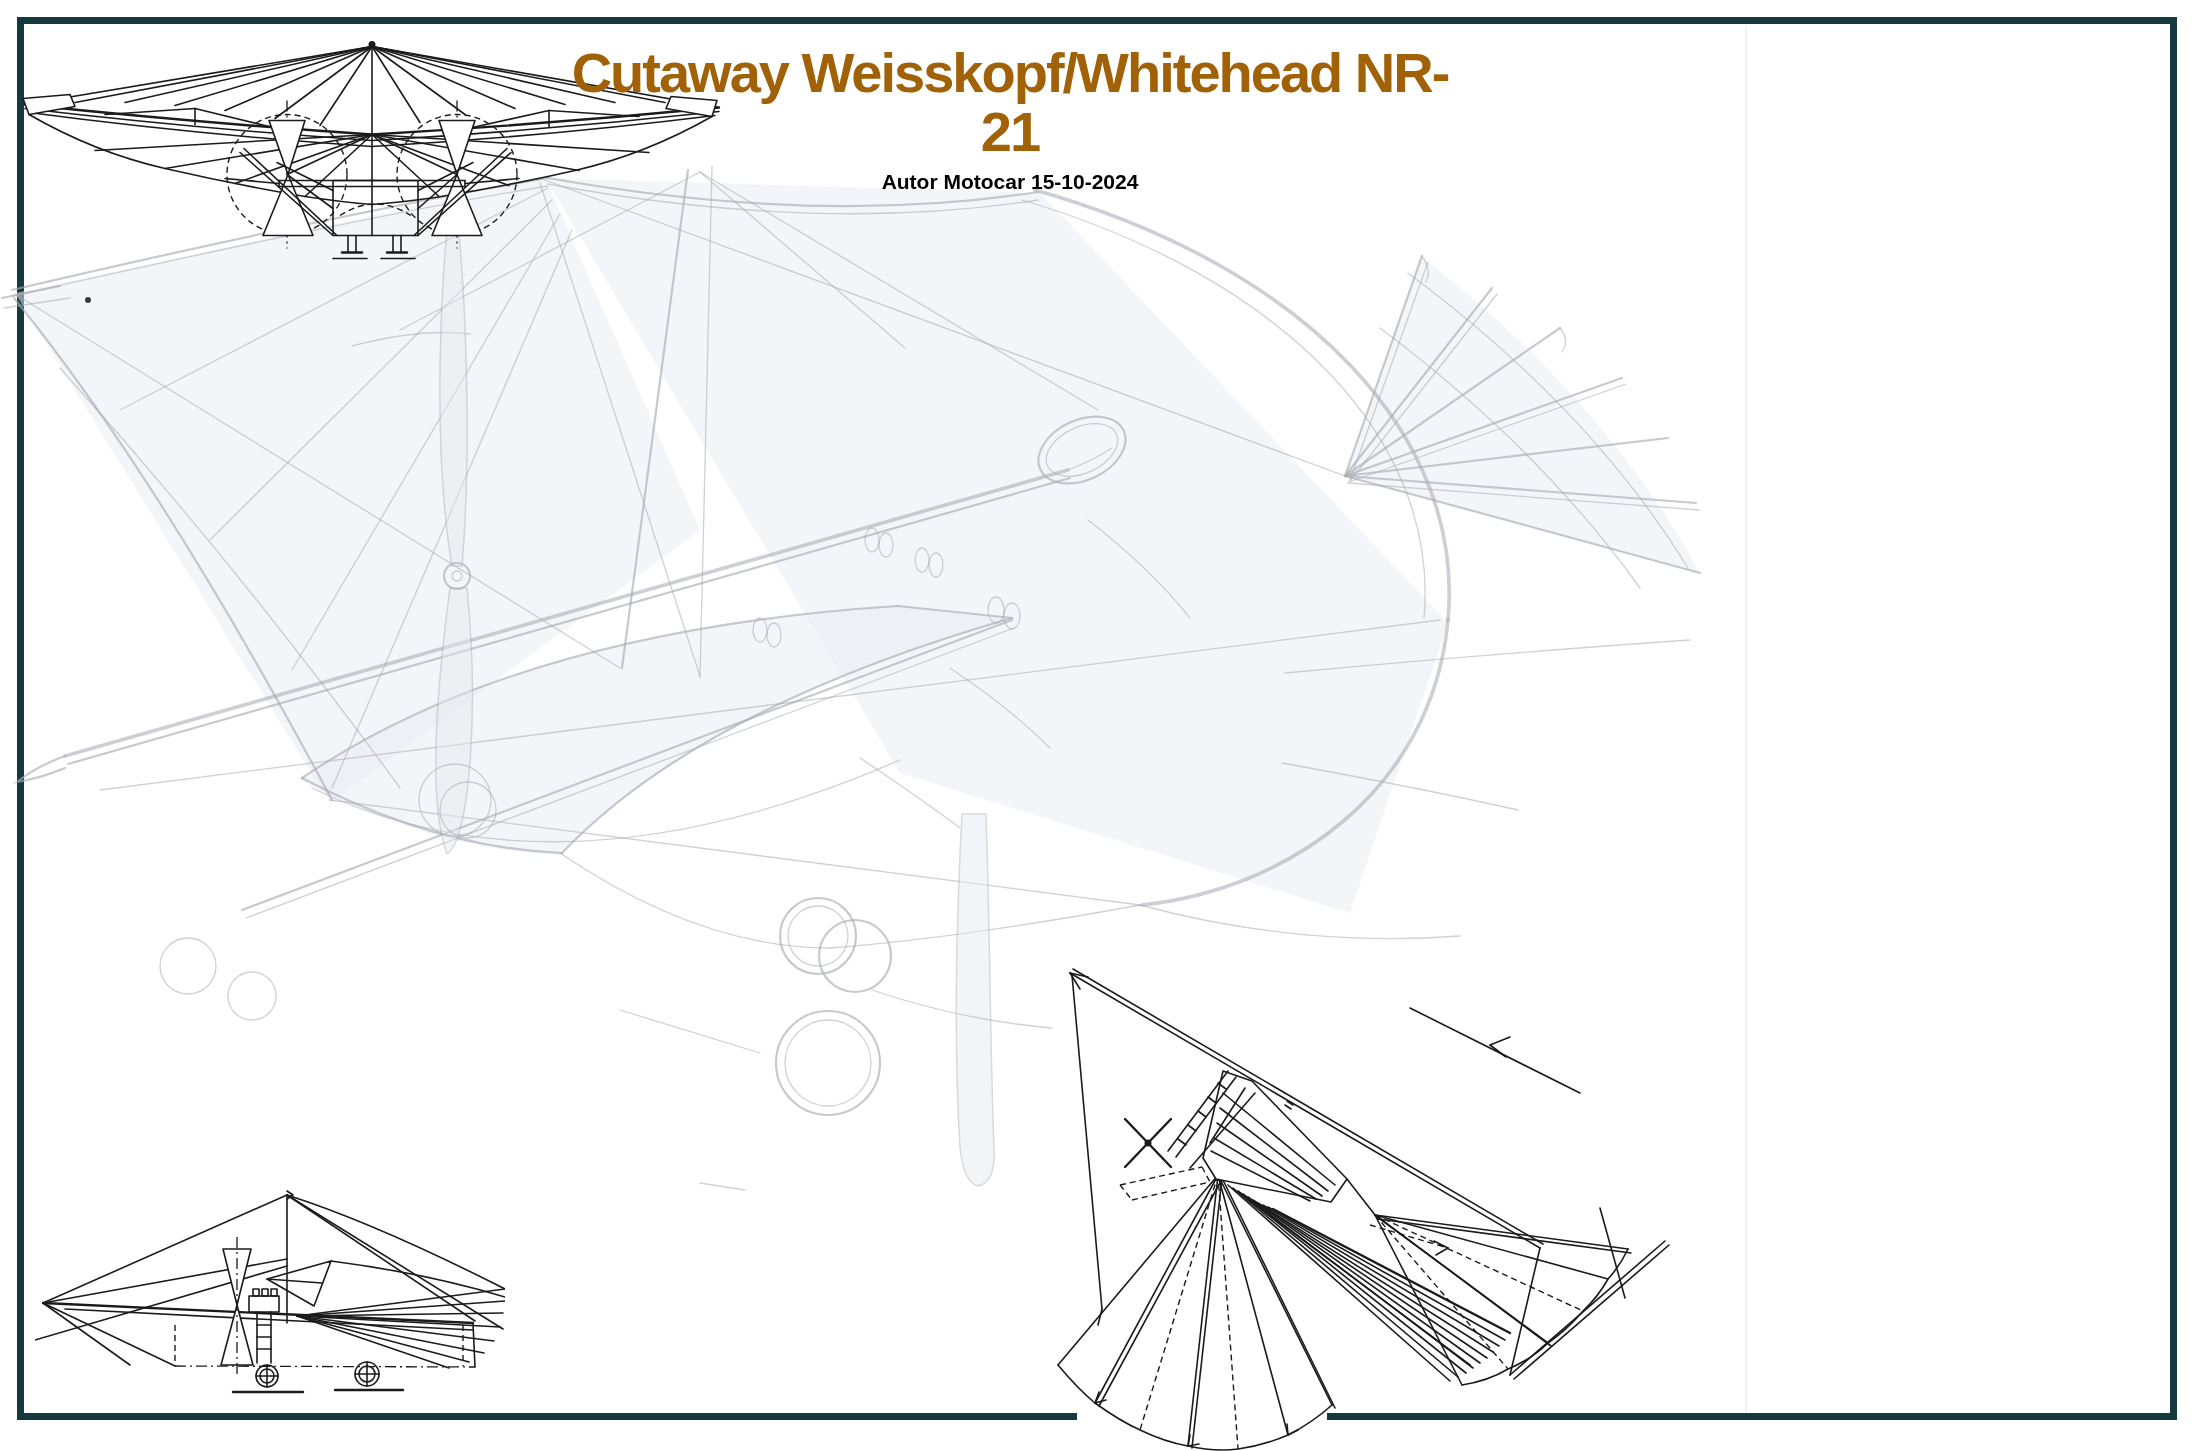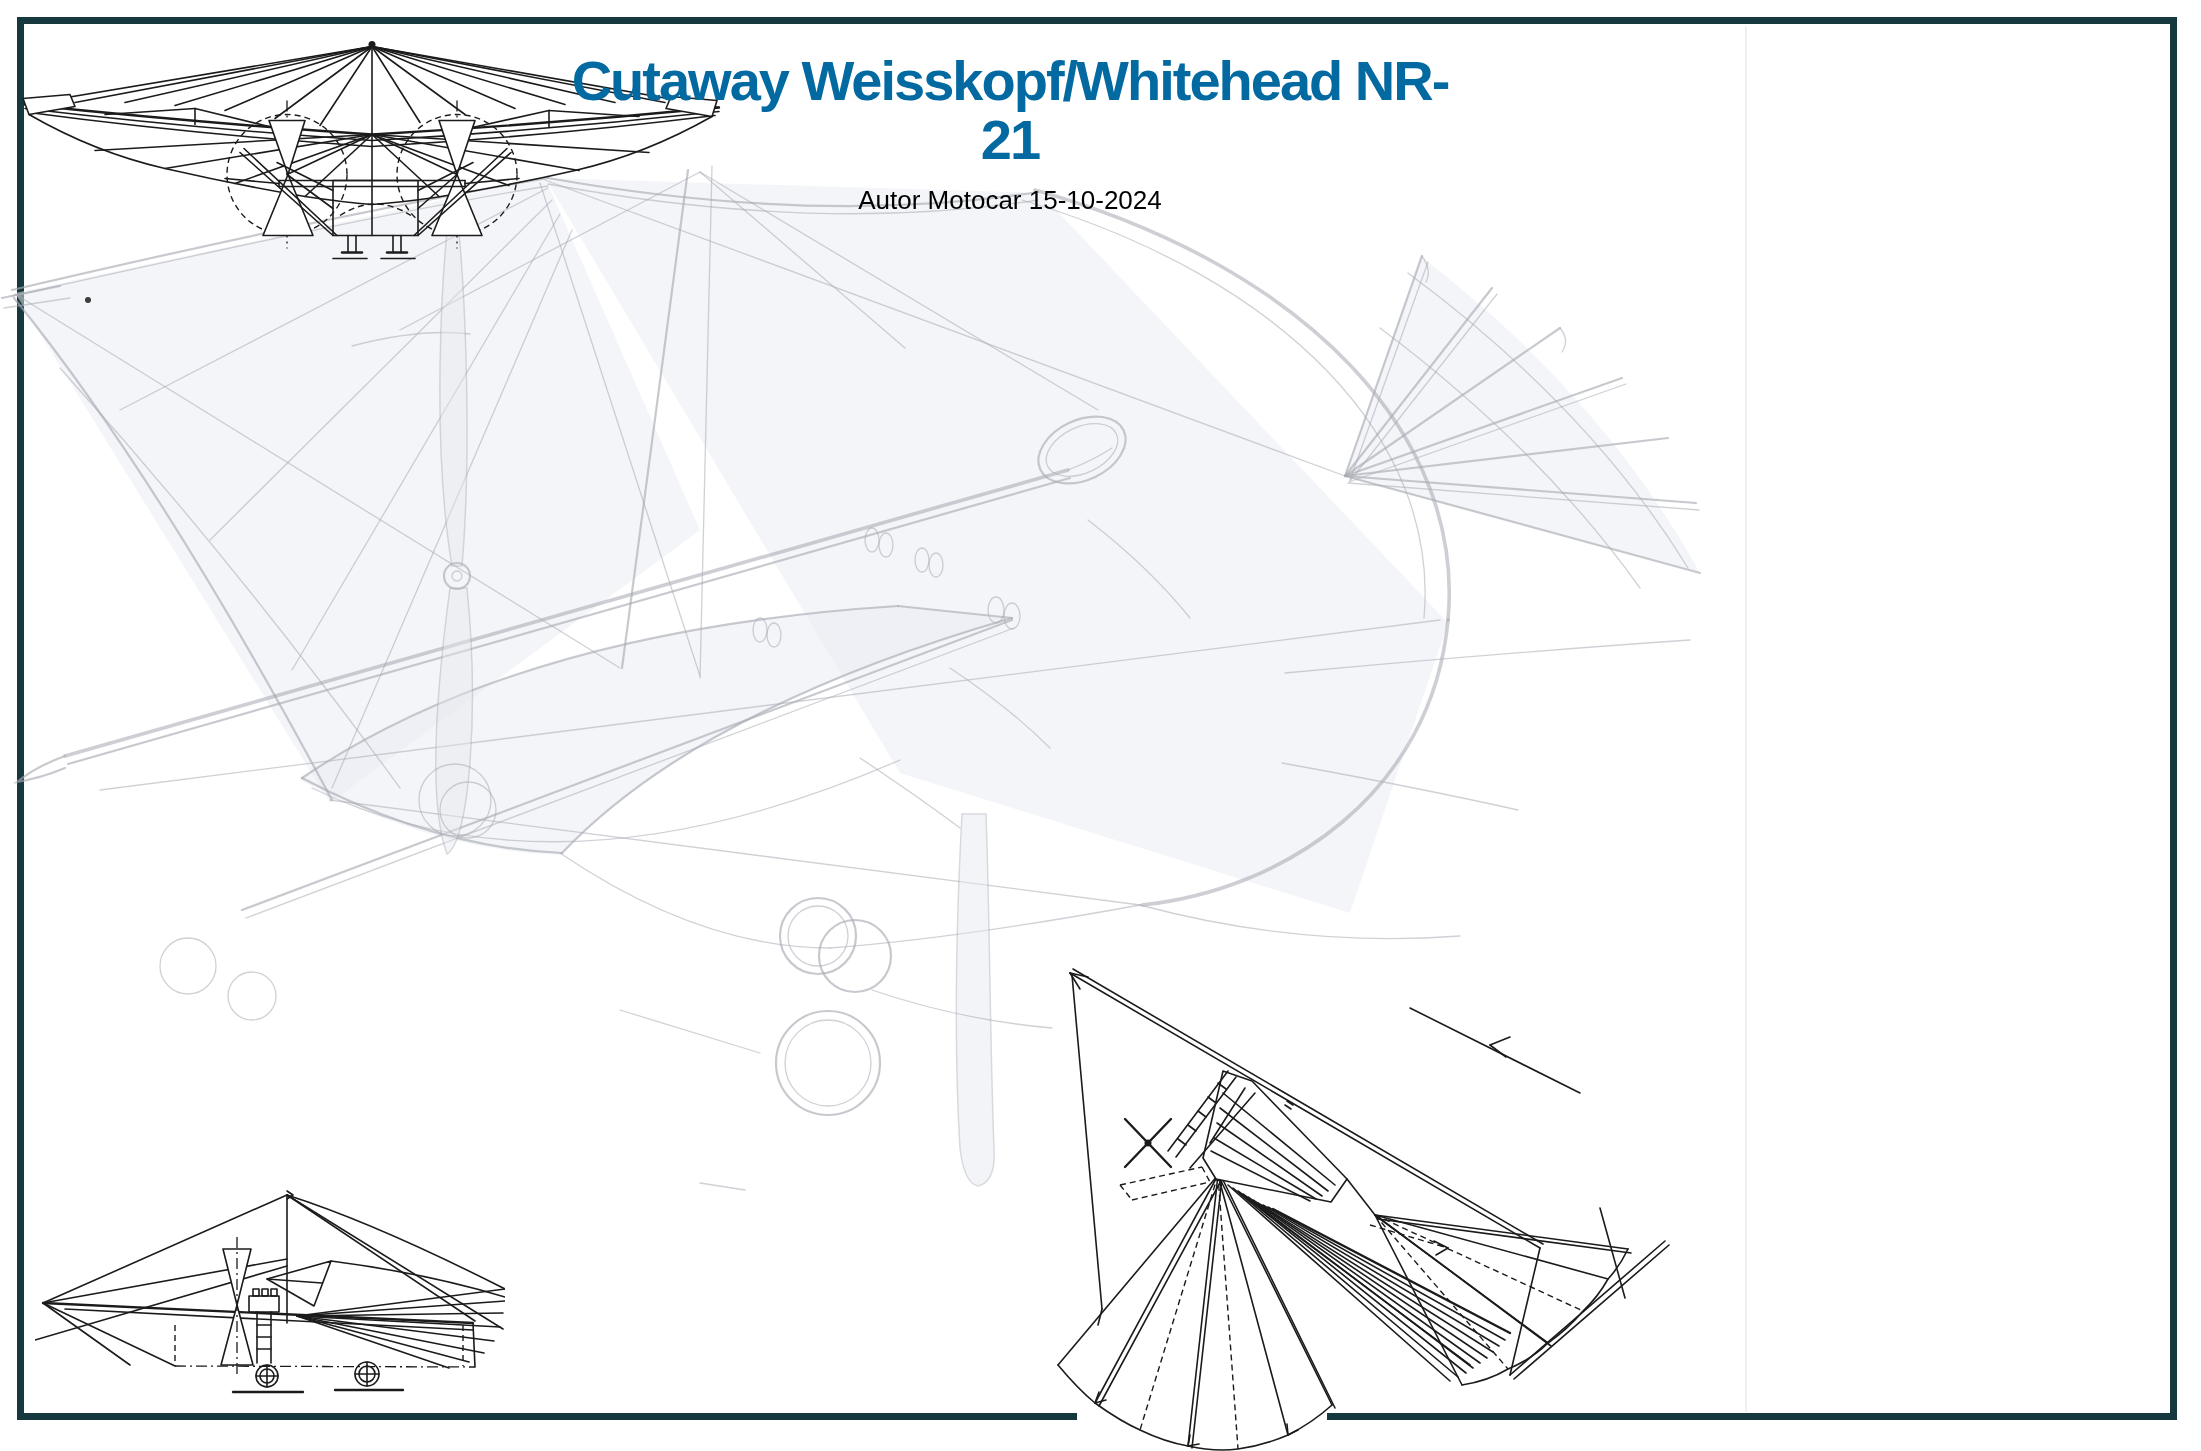--- a/index.html
+++ b/index.html
@@ -11,22 +11,22 @@
   html,body{margin:0;padding:0;background:#fff;}
   #page{position:relative;width:2201px;height:1451px;background:var(--paper-color);
         overflow:hidden;font-family:"Liberation Sans",sans-serif;}
   .frame-seg{position:absolute;background:var(--frame-color);z-index:1;}
   #sketch-svg{position:absolute;left:0;top:148px;z-index:2;}
   #paper-fold{position:absolute;left:1745px;top:26px;width:2px;height:1386px;background:#eef0f2;z-index:2;}
   #frontview-svg{position:absolute;left:15px;top:28px;z-index:3;}
   #sideview-svg{position:absolute;left:35px;top:1133px;z-index:3;}
   #foldwing-svg{position:absolute;left:1040px;top:953px;z-index:3;}
   #title-block{position:absolute;left:540px;top:36px;width:940px;text-align:center;z-index:4;}
-  #main-title{margin:16px;font-size:56px;font-weight:700;letter-spacing:-2px;color:#0369a1;line-height:1.05;}
-  #sub-title{margin:4px 0 0 0;font-size:26px;font-weight:400;color:#000;line-height:1.1;}
+  #main-title{margin:8px;font-size:56px;font-weight:700;letter-spacing:-2px;color:#a16207;line-height:1.05;}
+  #sub-title{margin:4px 0 0 0;font-size:21px;font-weight:700;color:#000;line-height:1.1;}
   
   .k{stroke:var(--ink-color);stroke-width:1.6;fill:none;stroke-linecap:round;stroke-linejoin:round;}
   .k2{stroke:var(--ink-color);stroke-width:2.4;fill:none;stroke-linecap:round;}
   .kf{stroke:var(--ink-color);stroke-width:1.6;fill:#fff;stroke-linejoin:round;}
   .kd{stroke:var(--ink-color);stroke-width:1.4;fill:none;stroke-dasharray:6 4;}
   .kdd{stroke:var(--ink-color);stroke-width:1.3;fill:none;stroke-dasharray:11 4 2 4;}
   .kfill{fill:var(--ink-color);stroke:none;}
   
   .s1{stroke:var(--pencil-color);stroke-width:1.3;opacity:.55;fill:none;stroke-linecap:round;}
   .s2{stroke:var(--pencil-color);stroke-width:2.2;opacity:.65;fill:none;stroke-linecap:round;}

